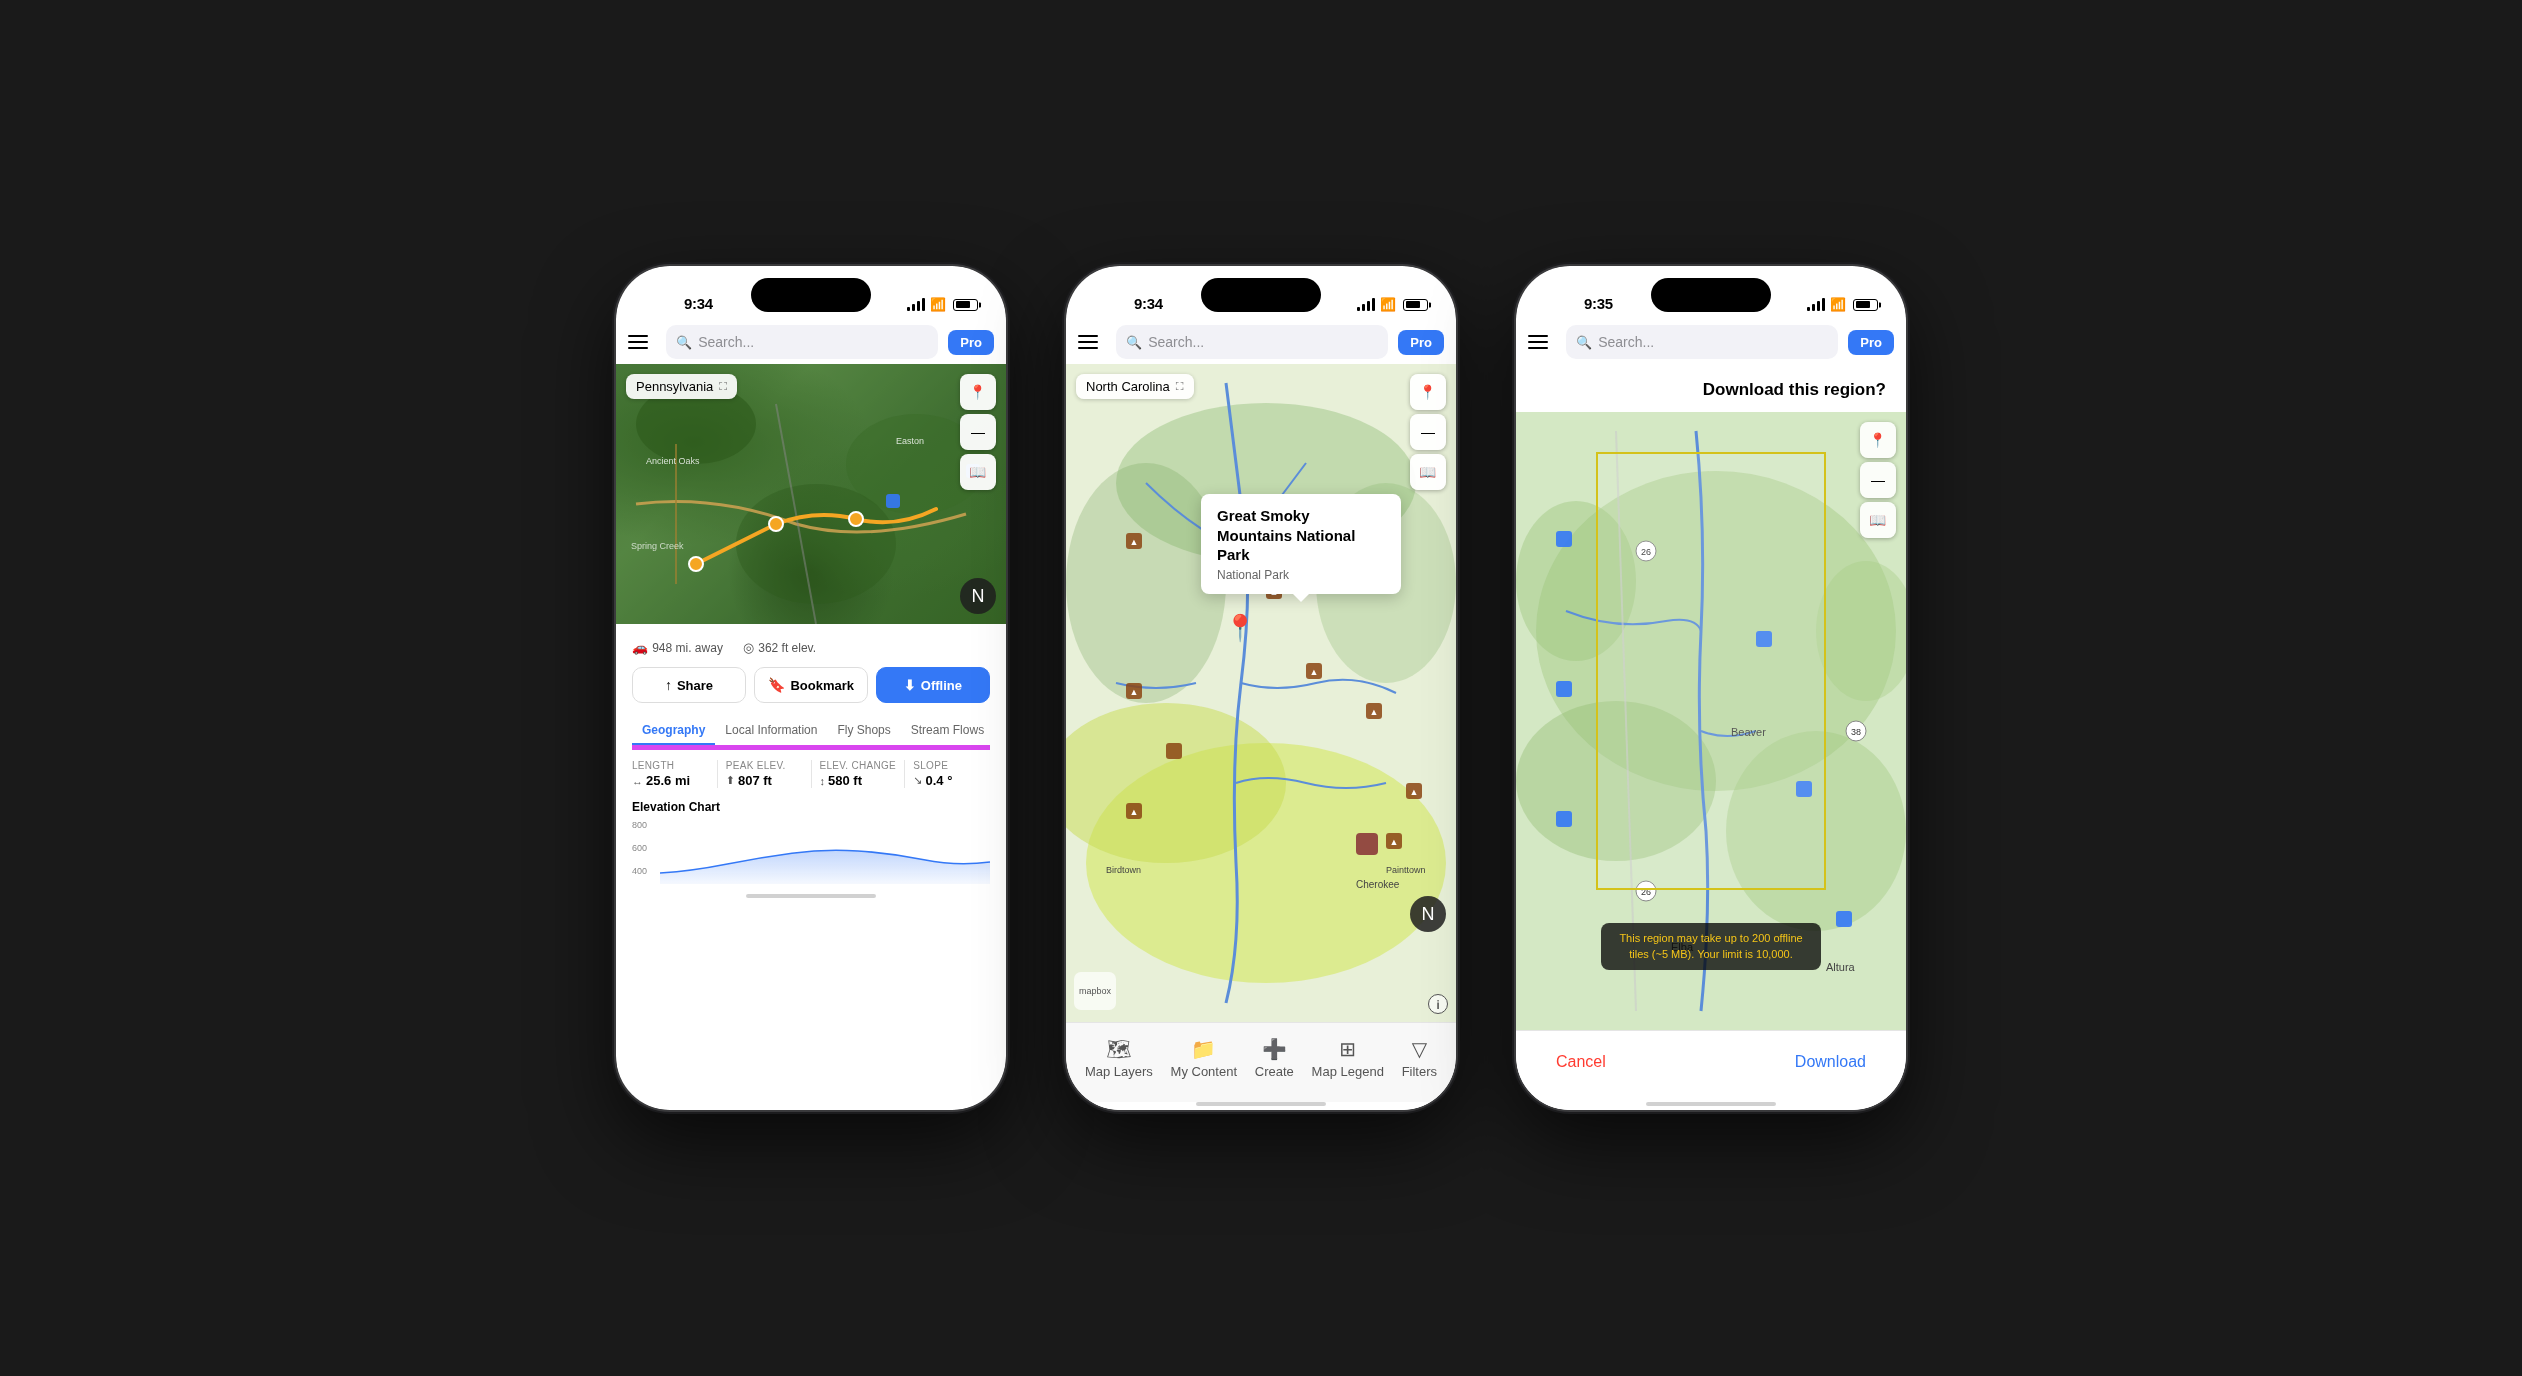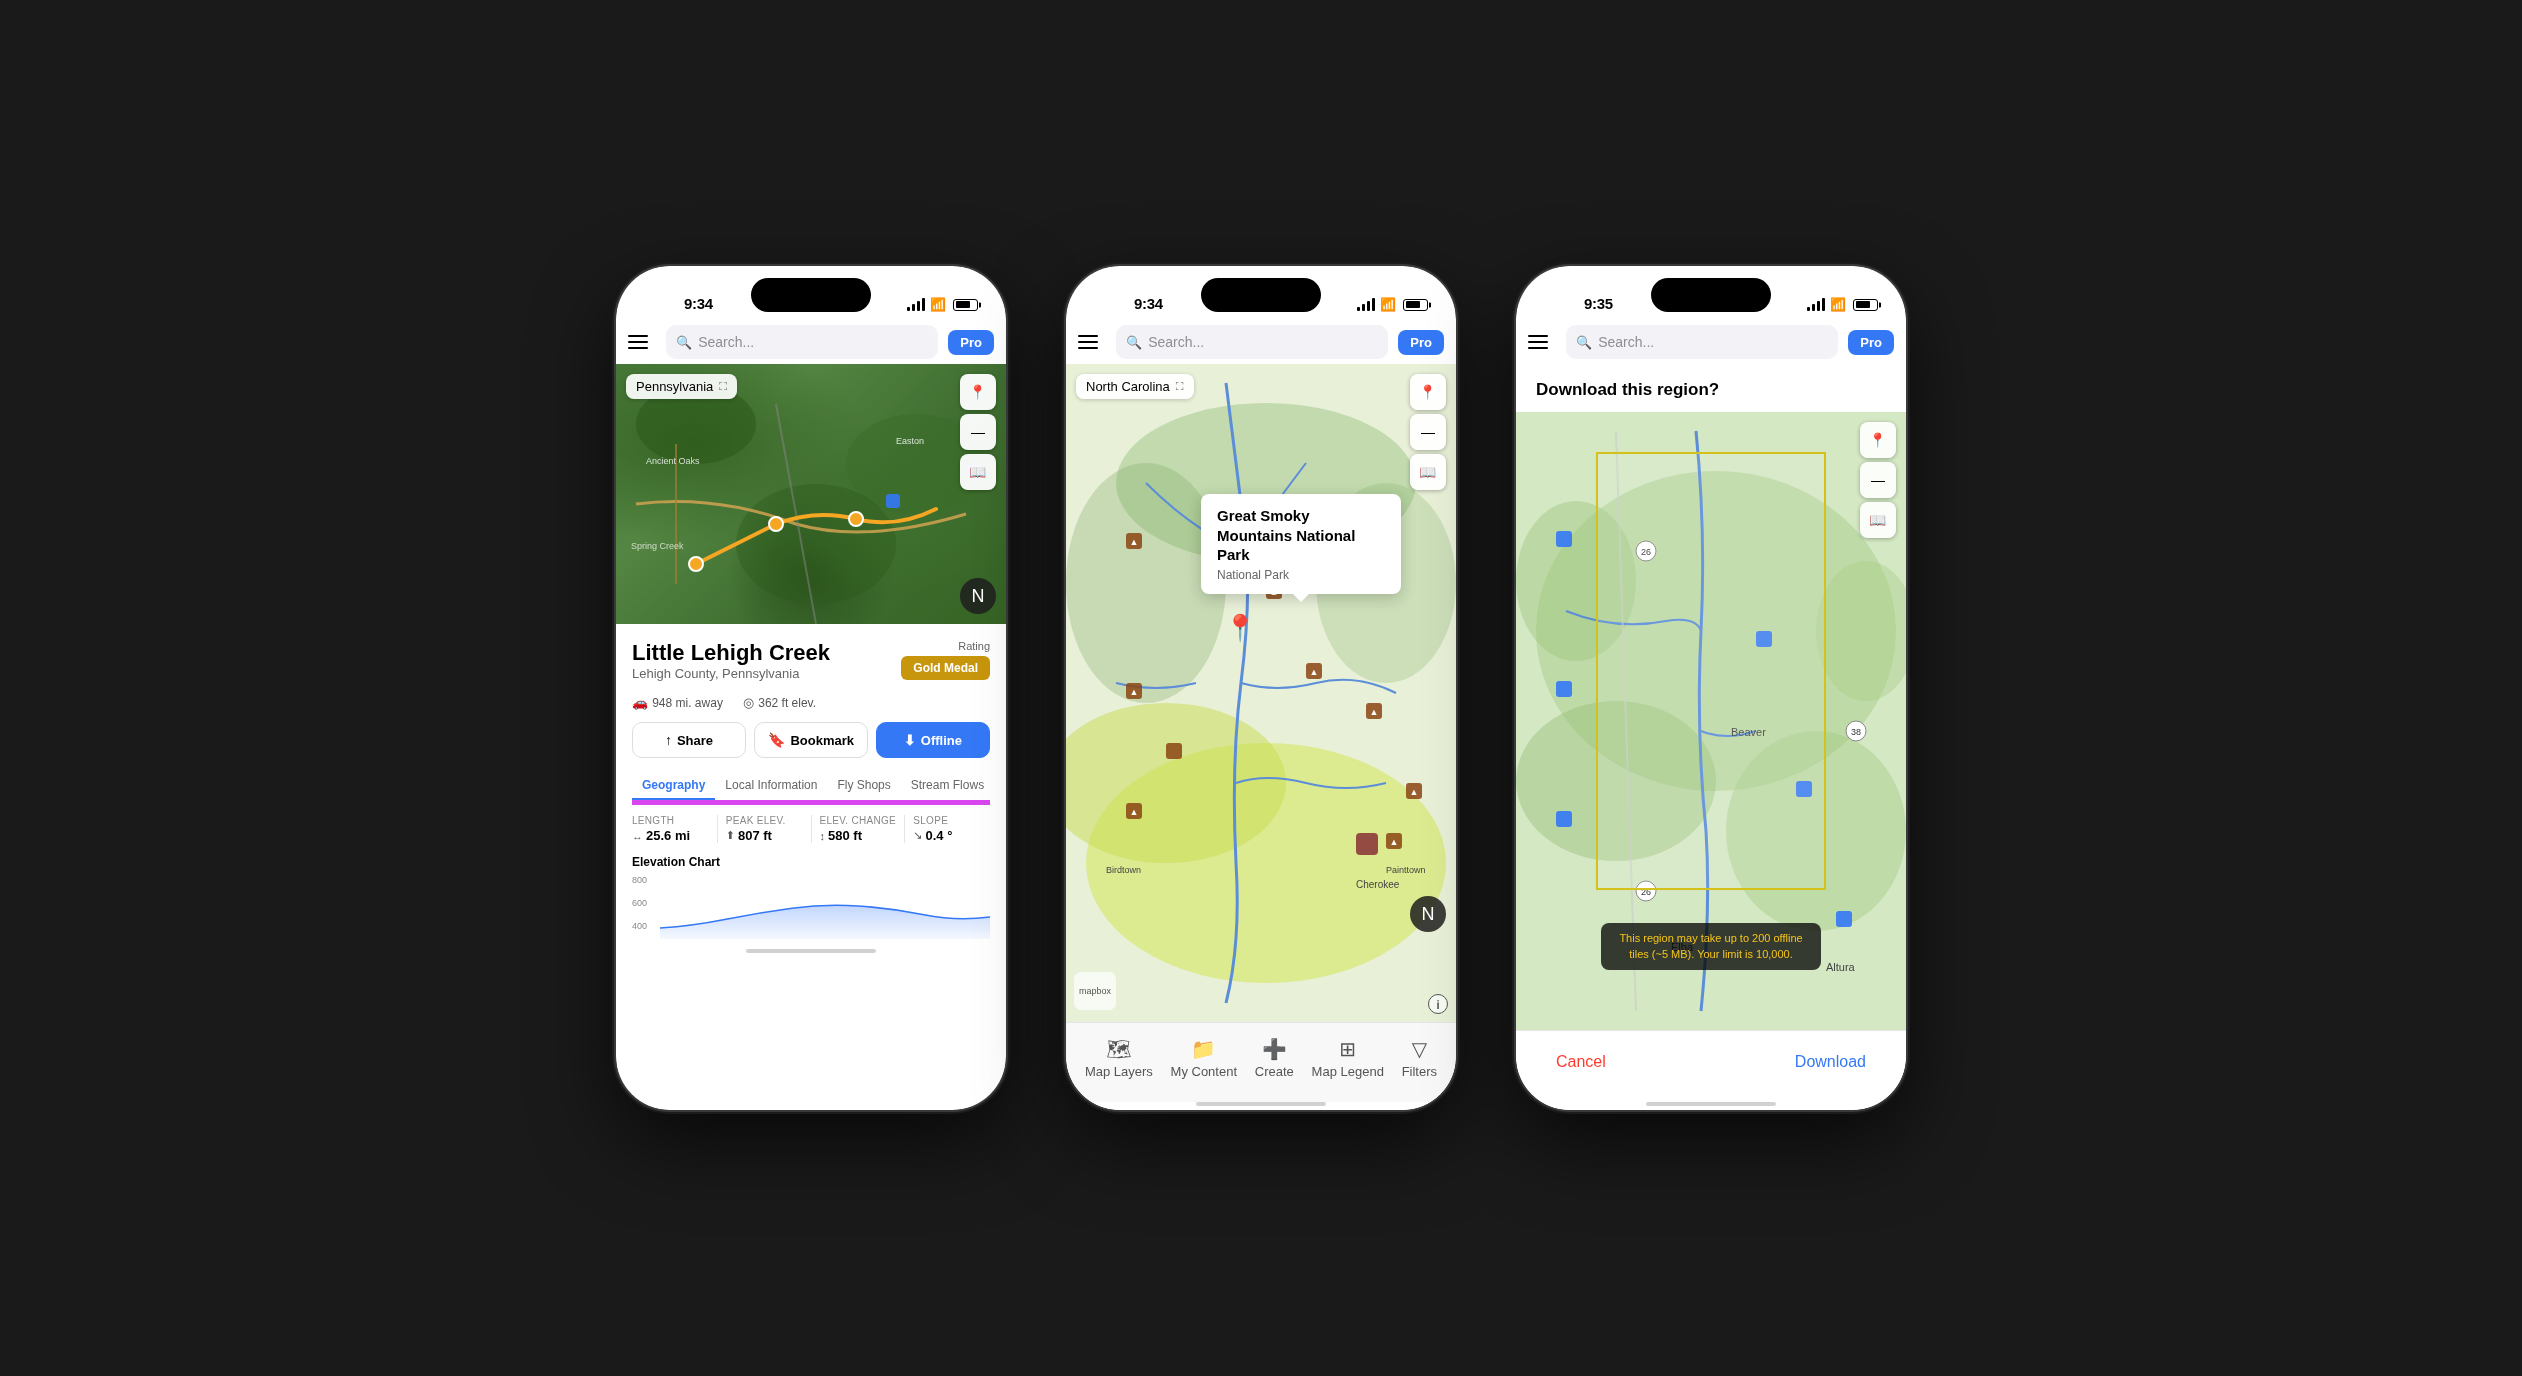--- a/index.html
+++ b/index.html
@@ -523,21 +523,21 @@
     }
     .nav-label {
       font-size: 13px;
       color: #555;
     }
 
     
     .download-header {
       background: #fff;
       padding: 16px 20px 12px;
-      text-align: left;
+      text-align: right;
       flex-shrink: 0;
     }
     .download-title {
       font-size: 17px;
       font-weight: 700;
       color: #000;
     }
 
     .map-download {
       flex: 1;
@@ -699,30 +699,20 @@
             <div class="map-control-btn">📍</div>
             <div class="map-control-btn">—</div>
             <div class="map-control-btn">📖</div>
           </div>
 
           <div class="compass" style="bottom:10px; right:10px;">N</div>
         </div>
       </div>
 
       <div class="info-panel">
-        <div class="info-header">
-          <div>
-            <div class="trail-name">Little Lehigh Creek</div>
-            <div class="trail-location">Lehigh County, Pennsylvania</div>
-          </div>
-          <div class="rating-box">
-            <span class="rating-label">Rating</span>
-            <div class="gold-medal-badge">Gold Medal</div>
-          </div>
-        </div>
 
         <div class="trail-meta">
           <div class="meta-item">
             <span class="meta-icon">🚗</span>
             <span>948 mi. away</span>
           </div>
           <div class="meta-item">
             <span class="meta-icon">◎</span>
             <span>362 ft elev.</span>
           </div>

